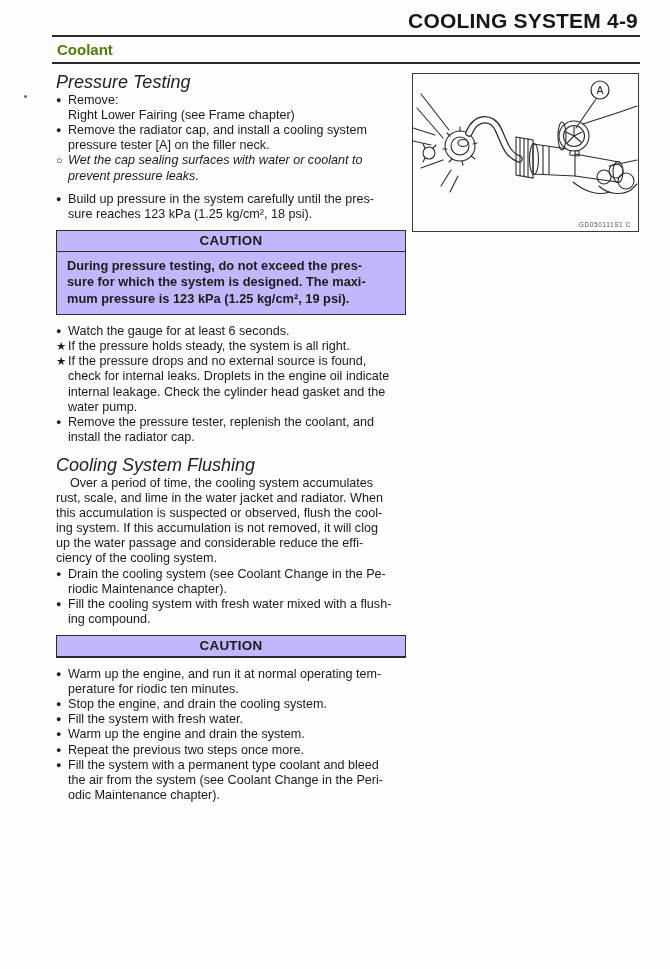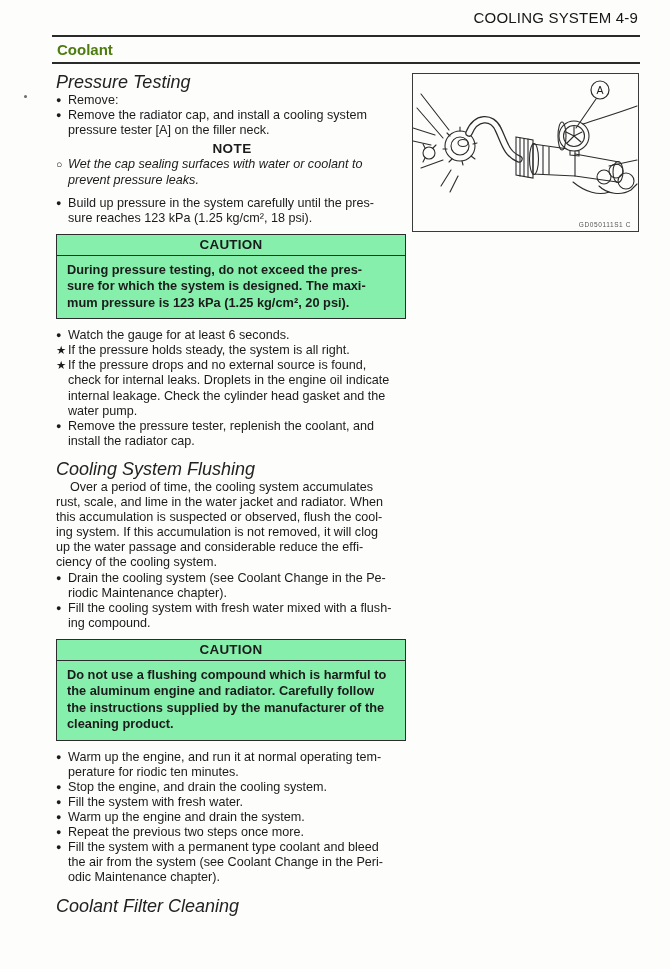--- a/index.html
+++ b/index.html
@@ -2,21 +2,21 @@
 <html><head>
 <meta charset="utf-8">
 <style>
   html,body { margin:0; padding:0; background:#ffffff; }
   .page {
     position:relative; width:670px; height:969px; background:#fdfdfc;
     font-family:"Liberation Sans", sans-serif; color:#1b1b1b; overflow:hidden;
   }
   .header-row {
     position:absolute; top:9px; left:56px; width:582px; text-align:right;
-    font-weight:normal; font-size:15px; letter-spacing:0.2px; color:#161616;
+    font-weight:bold; font-size:21px; letter-spacing:0.2px; color:#161616;
   }
   .rule { position:absolute; background:#2a2a2a; height:2px; }
   .rule-top { top:35px; left:52px; width:588px; }
   .section-title { position:absolute; top:41px; left:57px; font-weight:bold; font-size:15px; color:#4d7c0f; }
   .rule-section { top:62px; left:52px; width:588px; height:1.6px; }
 
   .figure {
     position:absolute; left:412px; top:73px; width:225px; height:157px;
     border:1.6px solid #3a3a3a; background:#fdfdfc;
   }
@@ -34,21 +34,21 @@
   .row { display:flex; }
   .row .marker { flex:0 0 12px; width:12px; }
   .row.bullet .marker { font-size:9px; line-height:15.1px; }
   .row.star .marker { font-size:11.5px; }
   .row.note { font-style:italic; margin-bottom:8px; }
   .row.note .marker { font-size:10.5px; }
   .rowtext { white-space:pre-line; flex:1; }
   .sub { padding-left:12px; white-space:pre-line; }
   .note-title { text-align:center; font-weight:bold; font-size:13.5px; margin:3px 0 1px; letter-spacing:0.4px; }
   .para { white-space:pre-line; text-indent:14px; }
-  .caution { border:1.6px solid #2c2c2c; margin:8px 2px 9px 0; background:#86efac; }
+  .caution { border:1.6px solid #2c2c2c; margin:8px 2px 9px 0; background:#c4b5fd; }
   .caution-title {
     text-align:center; font-weight:bold; font-size:13.4px; letter-spacing:0.3px;
     border-bottom:1.6px solid #2c2c2c; padding:2px 0 3px;
   }
   .caution-body { font-weight:bold; padding:6px 8px 7px 10px; white-space:pre-line; line-height:16.4px; font-size:12.8px; }
   .speck { position:absolute; left:24px; top:95px; width:3px; height:3px; border-radius:50%; background:#6a6a6a; }
 </style>
 </head>
 <body>
 
@@ -114,41 +114,41 @@
     </svg>
     <div class="fig-code">GD050111S1 C</div>
   </div>
 
   <div id="text-column">
       <div class="subheading">Pressure Testing</div>
       <div class="row bullet">
         <span class="marker">●</span>
         <span class="rowtext">Remove:</span>
       </div>
+      <div class="sub">Right Lower Fairing (see Frame chapter)</div>
       <div class="row bullet">
         <span class="marker">●</span>
         <span class="rowtext">Remove the radiator cap, and install a cooling system
 pressure tester [A] on the filler neck.</span>
       </div>
-      <div class="note-title">NOTE</div>
       <div class="row note">
         <span class="marker">○</span>
         <span class="rowtext">Wet the cap sealing surfaces with water or coolant to
 prevent pressure leaks.</span>
       </div>
       <div class="row bullet">
         <span class="marker">●</span>
         <span class="rowtext">Build up pressure in the system carefully until the pres-
 sure reaches 123 kPa (1.25 kg/cm², 18 psi).</span>
       </div>
       <div class="caution">
         <div class="caution-title">CAUTION</div>
         <div class="caution-body">During pressure testing, do not exceed the pres-
 sure for which the system is designed.  The maxi-
-mum pressure is 123 kPa (1.25 kg/cm², 20 psi).</div>
+mum pressure is 123 kPa (1.25 kg/cm², 19 psi).</div>
       </div>
       <div class="row bullet">
         <span class="marker">●</span>
         <span class="rowtext">Watch the gauge for at least 6 seconds.</span>
       </div>
       <div class="row star">
         <span class="marker">★</span>
         <span class="rowtext">If the pressure holds steady, the system is all right.</span>
       </div>
       <div class="row star">
@@ -175,24 +175,20 @@
         <span class="rowtext">Drain the cooling system (see Coolant Change in the Pe-
 riodic Maintenance chapter).</span>
       </div>
       <div class="row bullet">
         <span class="marker">●</span>
         <span class="rowtext">Fill the cooling system with fresh water mixed with a flush-
 ing compound.</span>
       </div>
       <div class="caution">
         <div class="caution-title">CAUTION</div>
-        <div class="caution-body">Do not use a flushing compound which is harmful to
-the aluminum engine and radiator.  Carefully follow
-the instructions supplied by the manufacturer of the
-cleaning product.</div>
       </div>
       <div class="row bullet">
         <span class="marker">●</span>
         <span class="rowtext">Warm up the engine, and run it at normal operating tem-
 perature for riodic ten minutes.</span>
       </div>
       <div class="row bullet">
         <span class="marker">●</span>
         <span class="rowtext">Stop the engine, and drain the cooling system.</span>
       </div>
@@ -207,15 +203,14 @@
       <div class="row bullet">
         <span class="marker">●</span>
         <span class="rowtext">Repeat the previous two steps once more.</span>
       </div>
       <div class="row bullet">
         <span class="marker">●</span>
         <span class="rowtext">Fill the system with a permanent type coolant and bleed
 the air from the system (see Coolant Change in the Peri-
 odic Maintenance chapter).</span>
       </div>
-      <div class="subheading">Coolant Filter Cleaning</div>
     </div>
 </div>
 
 </body></html>

